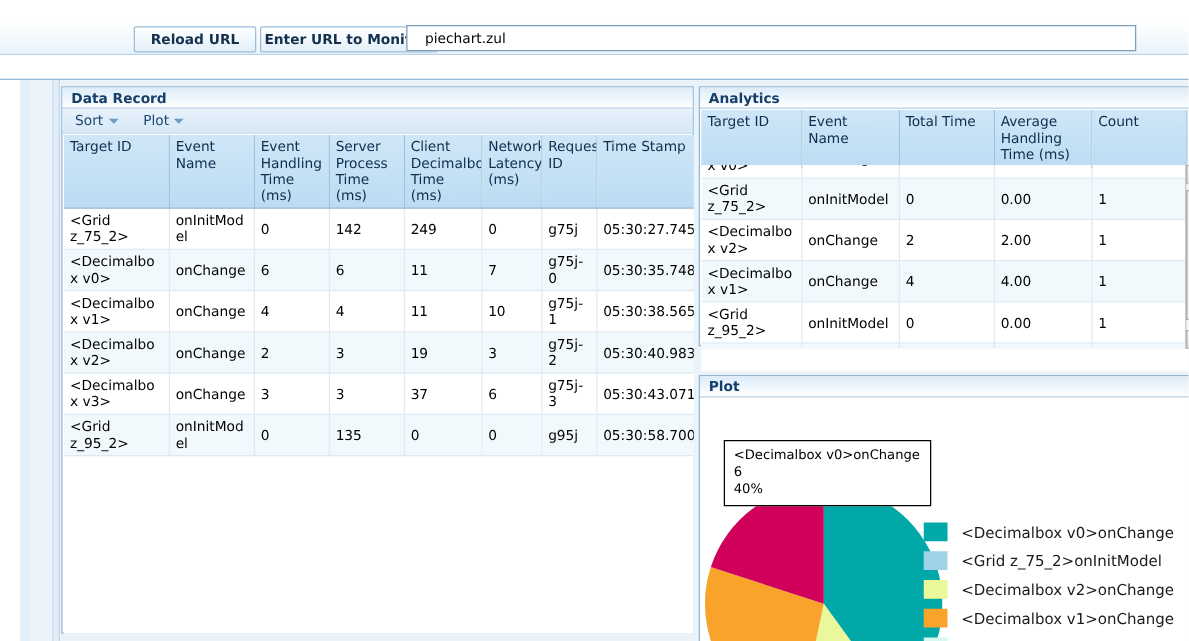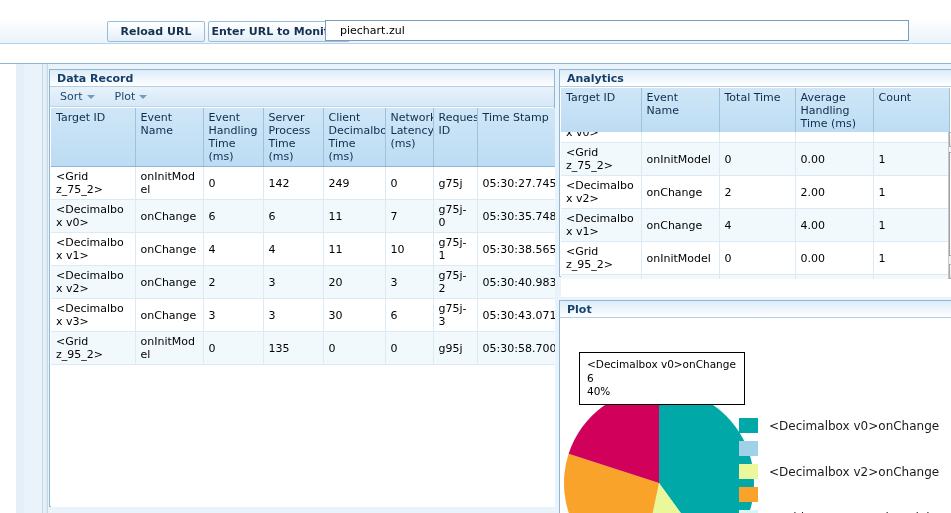--- a/index.html
+++ b/index.html
@@ -280,31 +280,31 @@
                 <td>11</td>
                 <td>10</td>
                 <td>g75j-1</td>
                 <td>05:30:38.565</td>
               </tr>
               <tr class="alt" style="height: 27px;">
                 <td>&lt;Decimalbox v2&gt;</td>
                 <td>onChange</td>
                 <td>2</td>
                 <td>3</td>
-                <td>20</td>
+                <td>19</td>
                 <td>3</td>
                 <td>g75j-2</td>
                 <td>05:30:40.983</td>
               </tr>
               <tr class="plain" style="height: 27px;">
                 <td>&lt;Decimalbox v3&gt;</td>
                 <td>onChange</td>
                 <td>3</td>
                 <td>3</td>
-                <td>30</td>
+                <td>37</td>
                 <td>6</td>
                 <td>g75j-3</td>
                 <td>05:30:43.071</td>
               </tr>
               <tr class="alt" style="height: 27px;">
                 <td>&lt;Grid z_95_2&gt;</td>
                 <td>onInitModel</td>
                 <td>0</td>
                 <td>135</td>
                 <td>0</td>
@@ -436,27 +436,29 @@
             </g>
         </svg>
 
         <div class="legend" id="legend">
             <div class="legend-row">
               <span class="swatch" style="background: rgb(0, 168, 168);"></span>
               <span class="legend-txt">&lt;Decimalbox v0&gt;onChange</span>
             </div>
             <div class="legend-row">
               <span class="swatch" style="background: rgb(159, 210, 230);"></span>
+              <span class="legend-txt">&lt;Grid z_75_2&gt;onInitModel</span>
             </div>
             <div class="legend-row">
               <span class="swatch" style="background: rgb(234, 247, 154);"></span>
               <span class="legend-txt">&lt;Decimalbox v2&gt;onChange</span>
             </div>
             <div class="legend-row">
               <span class="swatch" style="background: rgb(249, 163, 42);"></span>
+              <span class="legend-txt">&lt;Decimalbox v1&gt;onChange</span>
             </div>
             <div class="legend-row">
               <span class="swatch" style="background: rgb(214, 247, 242);"></span>
               <span class="legend-txt">&lt;Grid z_95_2&gt;onInitModel</span>
             </div>
           </div>
       </div>
     </div>
 
   </div>

